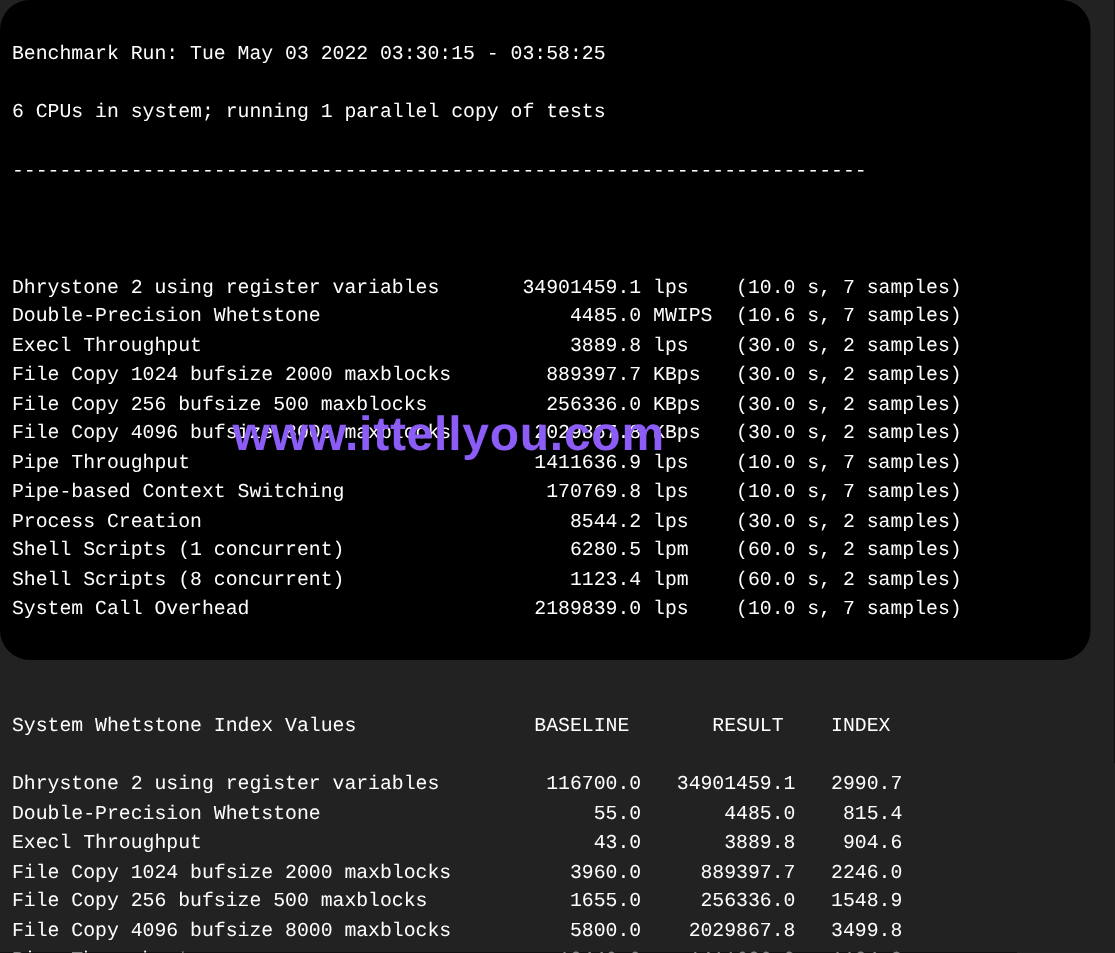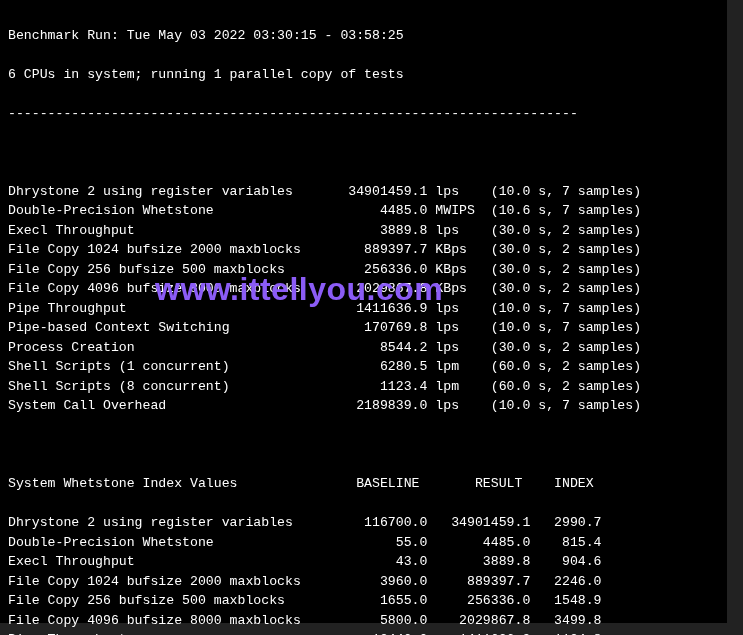--- a/index.html
+++ b/index.html
@@ -13,23 +13,24 @@
   }
   .terminal {
     background: #000;
     color: #fff;
     font-family: "Consolas", "Courier New", monospace;
     font-size: 13.2px;
     line-height: 19.5px;
     padding: 6px 8px;
     white-space: pre;
     width: 727px;
-    height: 623px;
+    height: 440px;
     box-sizing: border-box;
     position: relative;
+    border-radius: 20px;
   }
   .watermark {
     position: absolute;
     top: 280px;
     left: 155px;
     color: #8b5cf6;
     font-family: Arial, sans-serif;
     font-size: 32px;
     font-weight: bold;
     pointer-events: none;

